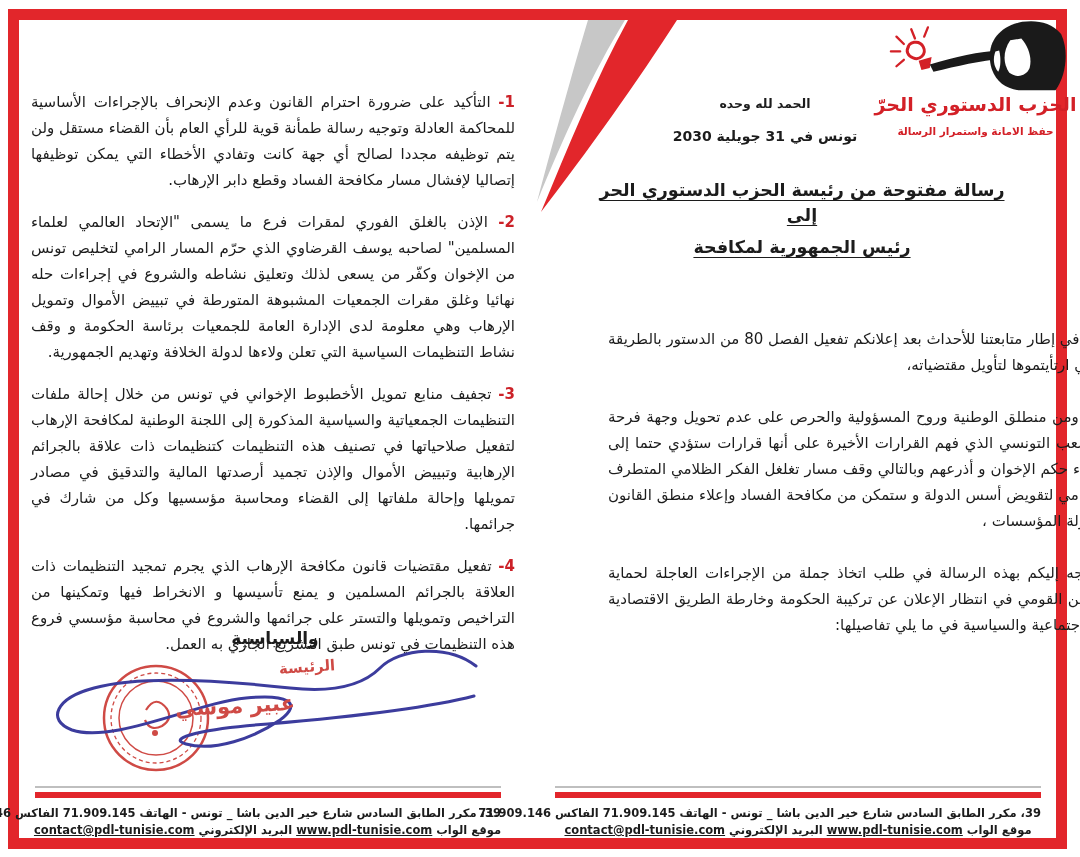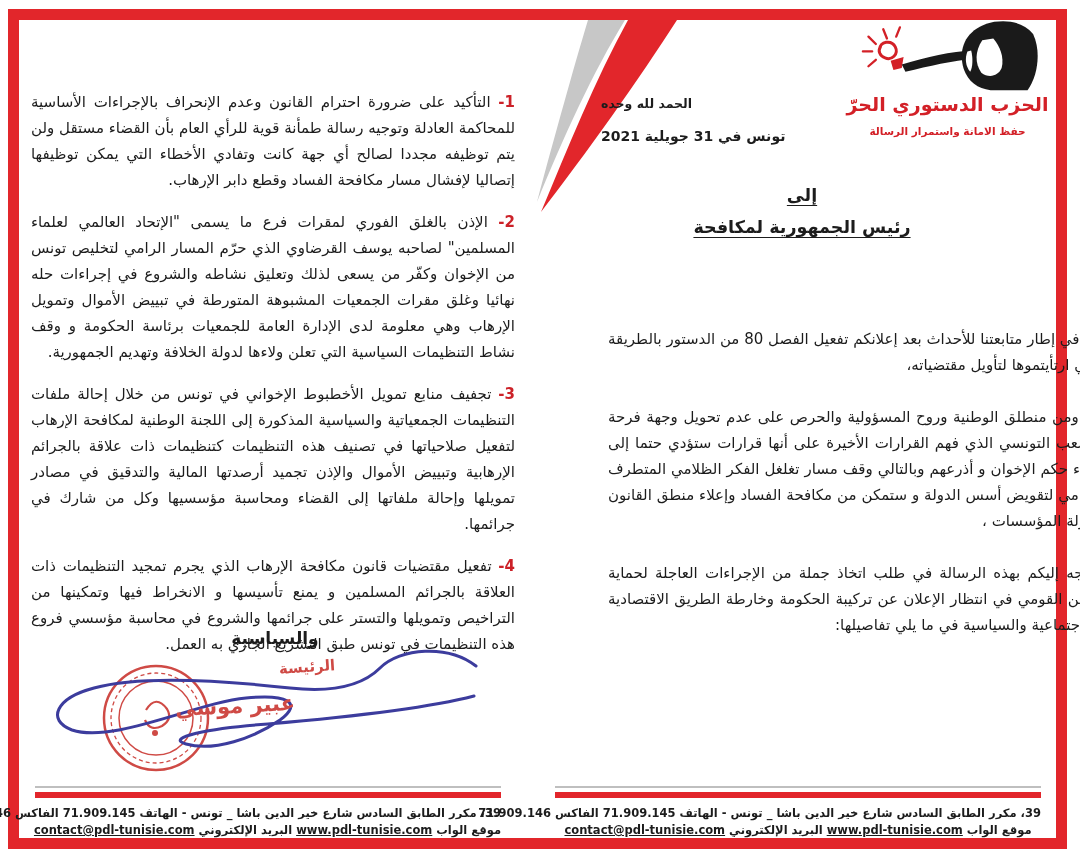--- a/index.html
+++ b/index.html
@@ -18,29 +18,29 @@
     font-family:"DejaVu Sans",sans-serif;color:var(--ink);
   }
   .frame{
     position:absolute;left:8px;top:9px;right:13px;bottom:8px;
     border:11px solid var(--frame-red);pointer-events:none;
   }
   
   .swoosh{position:absolute;left:525px;top:20px;width:185px;height:200px;}
   .swoosh .gray{fill:var(--swoosh-gray);}
   .swoosh .red{fill:var(--frame-red);}
-  .logo{position:absolute;left:845px;top:20px;width:205px;text-align:center;direction:rtl;}
+  .logo{position:absolute;left:873px;top:20px;width:205px;text-align:center;direction:rtl;}
   .logo svg{width:190px;height:74px;display:block;margin:0 auto;}
   .logo-name{color:var(--logo-red);font-weight:bold;font-size:19px;line-height:1.1;}
   .logo-tagline{color:var(--logo-red);font-weight:bold;font-size:10.5px;margin-top:10px;}
   .art-black{fill:#1a1a1a;}
   .art-white{fill:#ffffff;}
   .art-red-stroke{stroke:var(--logo-red);fill:none;stroke-linecap:round;}
   .art-red-fill{fill:var(--logo-red);}
-  .dateblock{position:absolute;left:601px;top:96px;width:250px;text-align:left;direction:rtl;}
+  .dateblock{position:absolute;left:640px;top:96px;width:250px;text-align:center;direction:rtl;}
   .basmala{font-size:12.5px;font-weight:bold;}
   .dateline{font-size:14px;font-weight:bold;margin-top:17px;}
   .titleblock{position:absolute;left:556px;top:180px;width:492px;text-align:center;direction:rtl;}
   .titleblock div{font-size:17.5px;font-weight:bold;text-decoration:underline;text-underline-offset:4px;}
   .titleblock .t2{margin-top:5px;}
   .titleblock .t3{margin-top:12px;}
   .right-col{position:absolute;left:584px;top:326px;width:492px;direction:rtl;text-align:justify;margin-left:24px;}
   .para{margin:0 0 26px;font-size:15px;line-height:26px;}
   .marker{color:var(--accent-red);font-weight:bold;letter-spacing:1px;}
   
@@ -100,24 +100,25 @@
       <path class="art-white" d="M137,22 C129,34 129,47 136,57 C144,63 154,61 158,52 C161,40 156,28 149,20 Z"></path>
 
       <path class="art-white" d="M121,34 C118,42 119,50 124,56 C127,51 127,40 125,33 Z"></path>
     </svg>
     <div class="logo-name">الحزب الدستوري الحرّ</div>
     <div class="logo-tagline">حفظ الامانة واستمرار الرسالة</div>
   </div>
 
   <div class="dateblock">
     <div class="basmala">الحمد لله وحده</div>
-    <div class="dateline">تونس في 31 جويلية 2021</div>
+    <div class="dateline">تونس في 31 جويلية 2030</div>
   </div>
 
   <div class="titleblock">
+    <div class="t1">رسالة مفتوحة من رئيسة الحزب الدستوري الحر</div>
     <div class="t2">إلى</div>
     <div class="t3">رئيس الجمهورية لمكافحة</div>
   </div>
 
   <div class="right-col">
     <p class="para"><span class="marker">**</span> <span>في إطار متابعتنا للأحداث بعد إعلانكم تفعيل الفصل 80 من الدستور بالطريقة التي ارتأيتموها لتأويل مقتضياته،</span></p>
     <p class="para"><span class="marker">**</span> <span>ومن منطلق الوطنية وروح المسؤولية والحرص على عدم تحويل وجهة فرحة الشعب التونسي الذي فهم القرارات الأخيرة على أنها قرارات ستؤدي حتما إلى إنهاء حكم الإخوان و أذرعهم وبالتالي وقف مسار تغلغل الفكر الظلامي المتطرف الرامي لتقويض أسس الدولة و ستمكن من مكافحة الفساد وإعلاء منطق القانون ودولة المؤسسات ،</span></p>
     <p class="para"><span class="marker"></span> <span>نتوجه إليكم بهذه الرسالة في طلب اتخاذ جملة من الإجراءات العاجلة لحماية الأمن القومي في انتظار الإعلان عن تركيبة الحكومة وخارطة الطريق الاقتصادية والإجتماعية والسياسية في ما يلي تفاصيلها:</span></p>
   </div>
 

